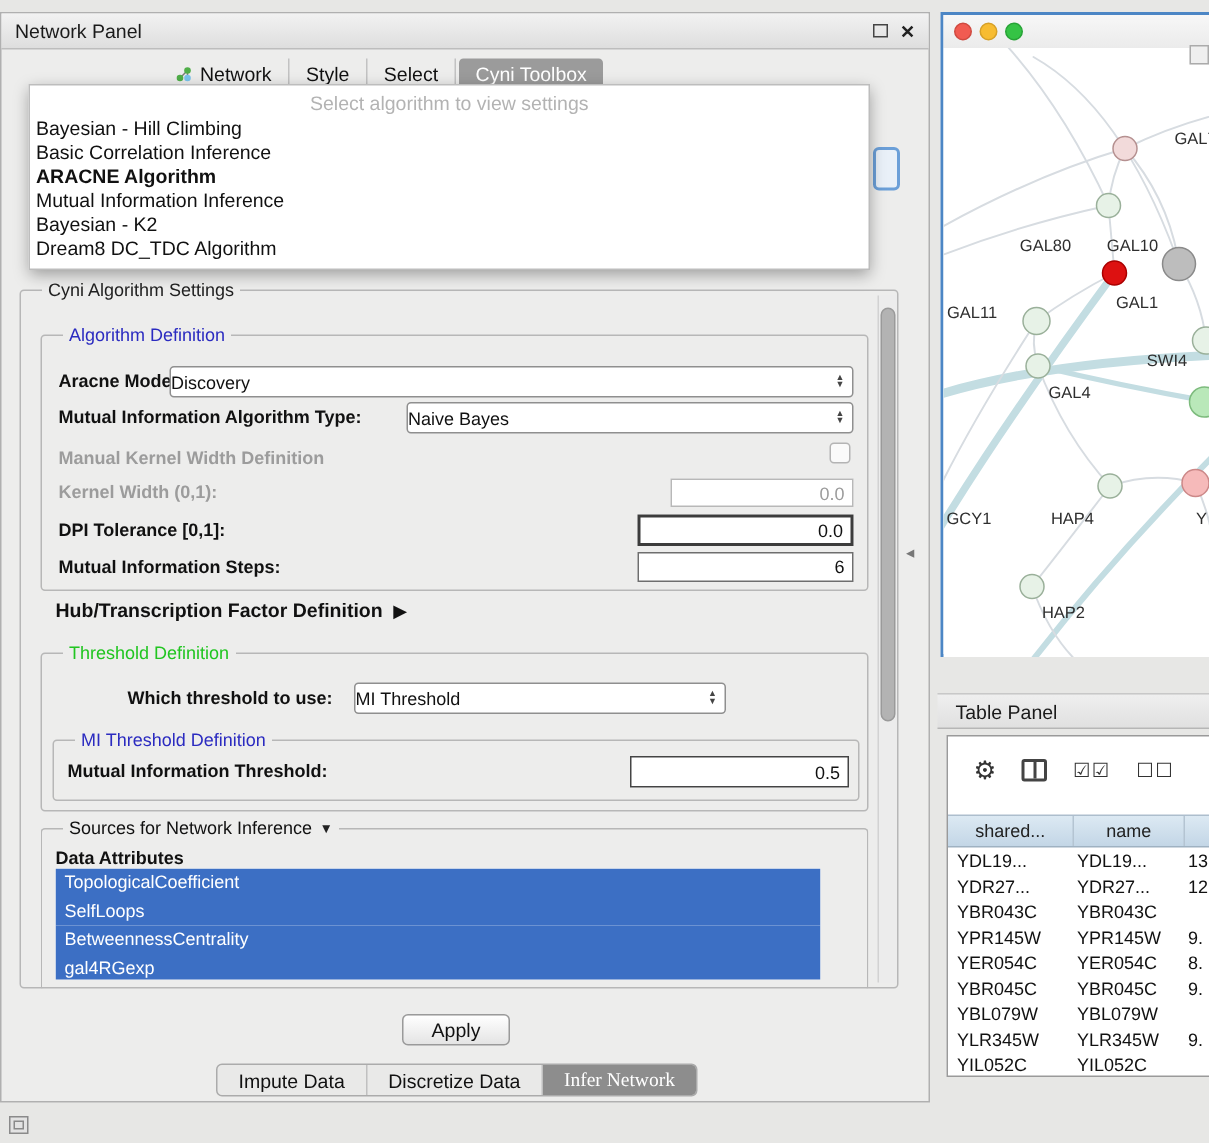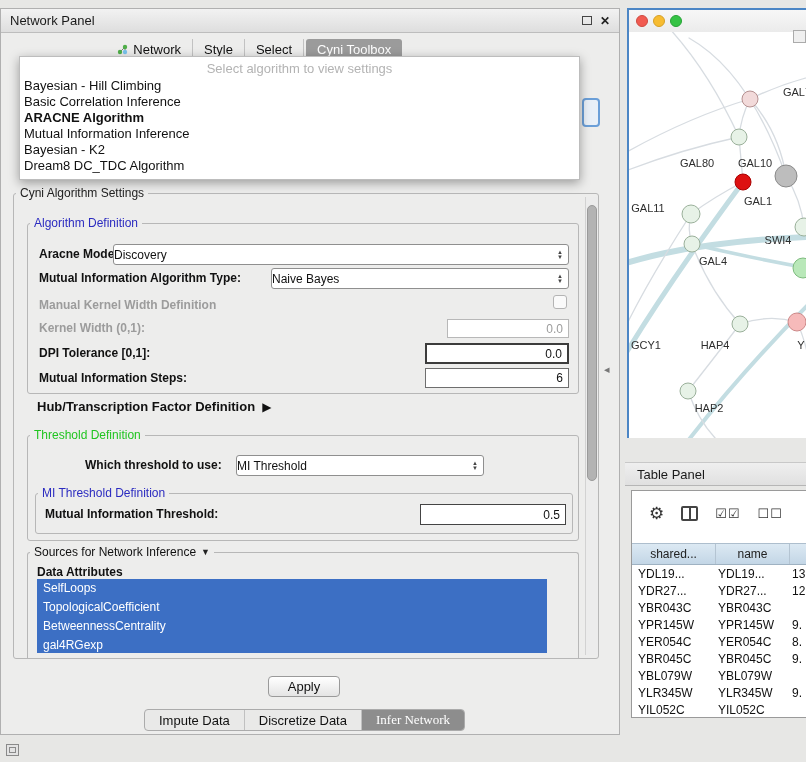--- a/index.html
+++ b/index.html
@@ -23,21 +23,21 @@
   .combo-remnant {position:absolute;left:581px;top:89px;width:18px;height:29px;border:2px solid #6b9fd8;border-radius:4px;background:#e9f0f8;}
 
   
   .algo-popup {position:absolute;left:18px;top:47px;width:561px;background:#fff;border:1px solid #bdbdbd;box-shadow:0 3px 10px rgba(0,0,0,0.35);z-index:60;padding-bottom:5px;}
   .popup-placeholder {font-size:13px;color:#b3b3b3;text-align:center;padding:4px 0 2px;}
   .popup-item {font-size:13px;color:#111;padding:0 4px;height:16px;line-height:16px;white-space:nowrap;}
   .popup-item.selected {font-weight:bold;}
 
   
   fieldset {position:absolute;border:1px solid #b7b7b7;border-radius:3px;min-width:0;}
-  legend {font-size:12px;margin-left:2px;padding:0 4px;white-space:nowrap;}
+  legend {font-size:12px;margin-left:14px;padding:0 4px;white-space:nowrap;}
   #fs-settings {left:12px;top:177px;width:586px;height:473px;}
   #fs-settings>legend {color:#222;}
   #fs-algo {left:26px;top:207px;width:552px;height:178px;}
   #fs-algo>legend {color:#2b2bc0;}
   #fs-threshold {left:26px;top:419px;width:552px;height:113px;}
   #fs-threshold>legend {color:#21c521;}
   #fs-mithr {left:34px;top:477px;width:538px;height:48px;}
   #fs-mithr>legend {color:#2b2bc0;}
   #fs-sources {left:26px;top:536px;width:552px;height:114px;border-bottom:none;border-radius:3px 3px 0 0;}
   #fs-sources>legend {color:#111;display:flex;align-items:center;gap:5px;}
@@ -211,22 +211,22 @@
 
     <fieldset id="fs-sources">
       <legend>
         <span>Sources for Network Inference</span>
         <span class="tri">▼</span>
       </legend>
     </fieldset>
 
     <span class="attr-label">Data Attributes</span>
     <div class="attr-list">
+      <div class="attr-item">TopologicalCoefficient</div>
       <div class="attr-item">SelfLoops</div>
-      <div class="attr-item">TopologicalCoefficient</div>
       <div class="attr-item">BetweennessCentrality</div>
       <div class="attr-item">gal4RGexp</div>
     </div>
 
     <div class="v-scroll">
       <div class="v-thumb"></div>
     </div>
 
     <div class="apply-btn">Apply</div>
 

